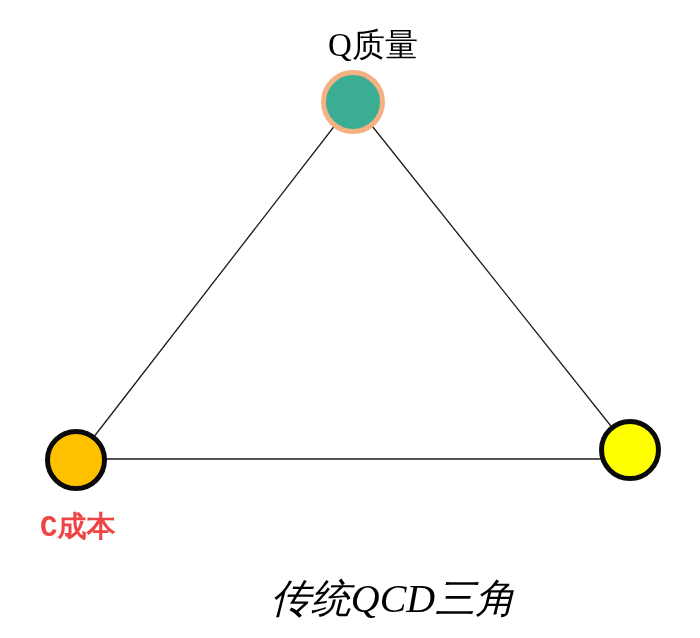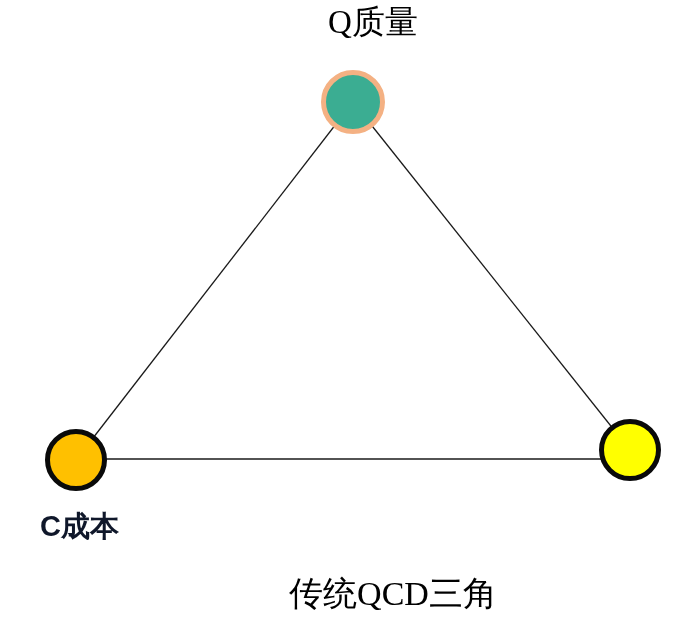--- a/index.html
+++ b/index.html
@@ -55,44 +55,45 @@
     background: #FFFF00;
     border: 5px solid #0a0a0a;
   }
   .label {
     position: absolute;
     white-space: nowrap;
     color: #000000;
   }
   .label-quality {
     left: 373px;
-    top: 0;
+    top: 23px;
     transform: translateX(-50%);
     font-size: 33px;
     text-align: right;
   }
   .label-cost {
     left: 40px;
     top: 507px;
-    font-family: Liberation Sans, sans-serif;
+    font-family: Liberation Mono, monospace;
     font-weight: bold;
     font-size: 29px;
-    color: #0f172a;
+    color: #ef4444;
   }
   .label-delivery {
     left: 637px;
     top: 498px;
     transform: translateX(-50%);
     font-size: 33px;
   }
   .caption {
     left: 393px;
     top: 571px;
     transform: translateX(-50%);
-    font-size: 34px;
+    font-size: 40px;
+    font-style: italic;
   }
 </style>
 </head>
 <body>
 
 <div id="stage">
 
   <svg id="edges-svg" viewBox="0 0 700 638" xmlns="http://www.w3.org/2000/svg">
     <line x1="353" y1="102" x2="76" y2="460"></line>
     <line x1="353" y1="102" x2="630" y2="450"></line>

